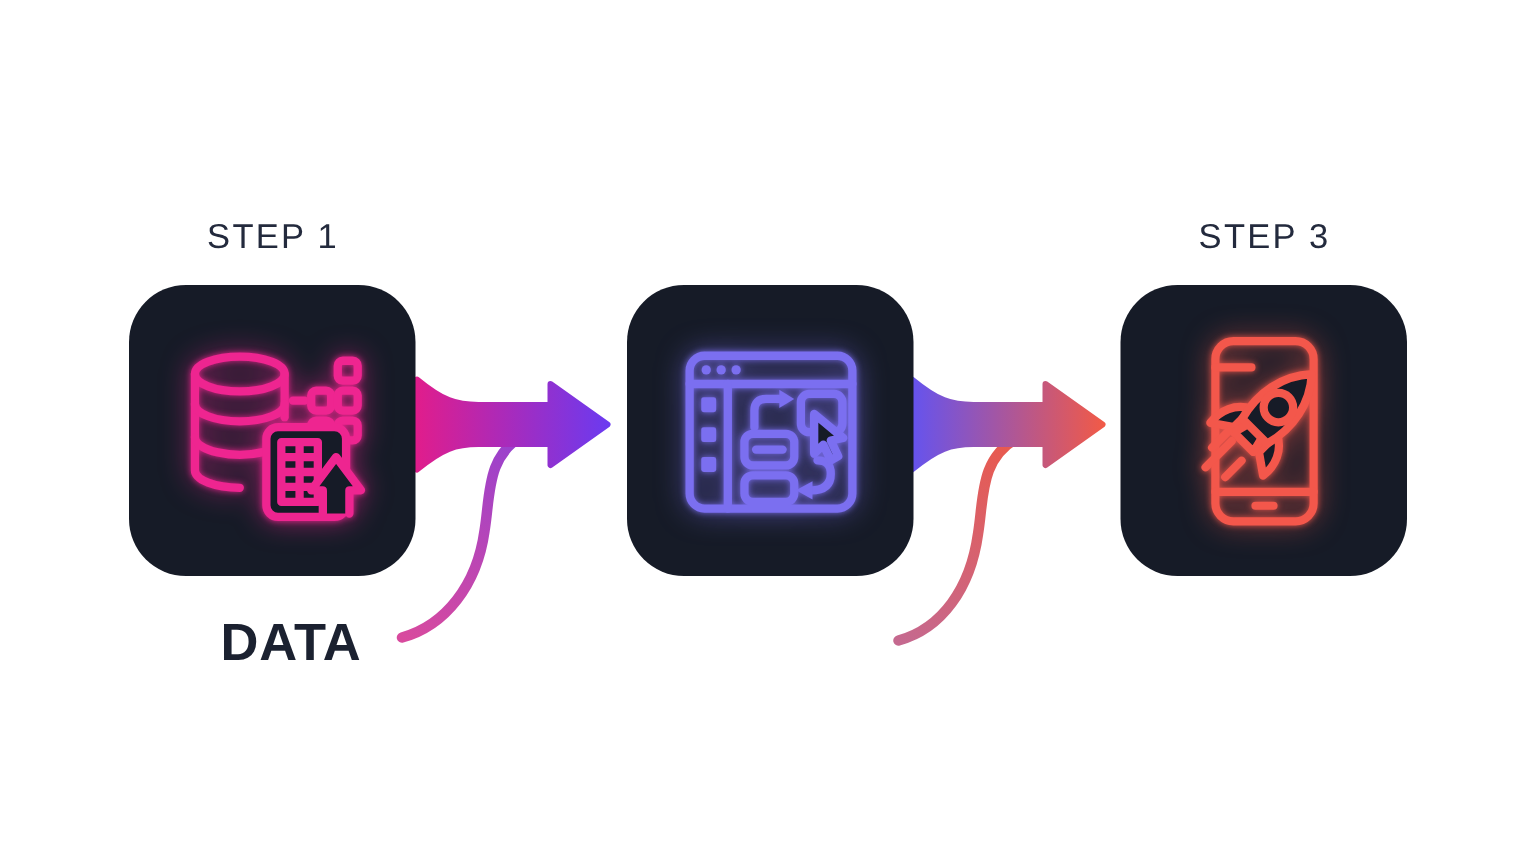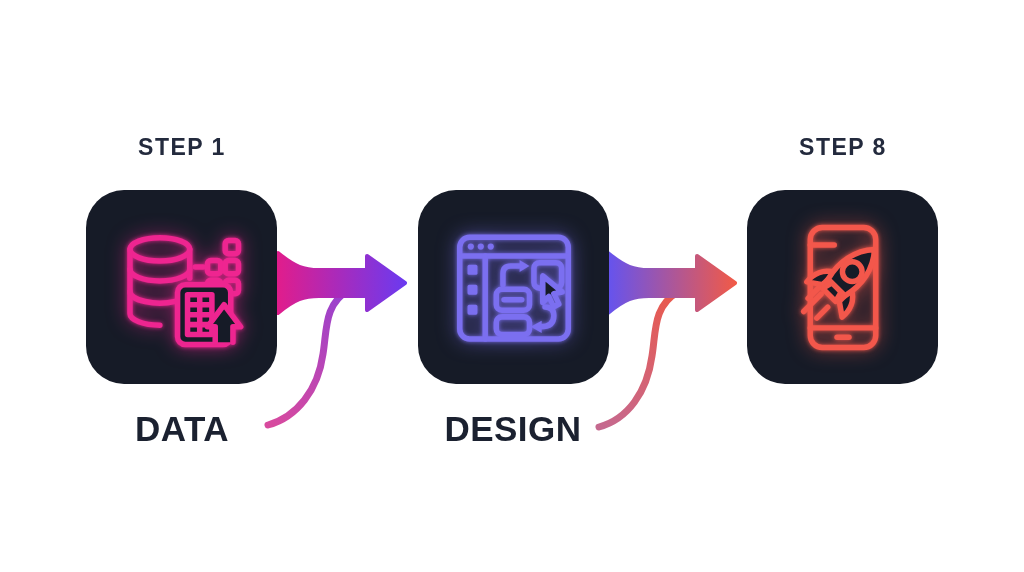--- a/index.html
+++ b/index.html
@@ -4,23 +4,23 @@
 <style>
   html,body{margin:0;padding:0;background:#ffffff;}
   .canvas{
     position:relative;
     width:1024px;height:572px;
     background:#ffffff;
     overflow:hidden;
     font-family:"Liberation Sans","DejaVu Sans",sans-serif;
   }
   .step-label{
-    position:absolute;top:134px;width:220px;
+    position:absolute;top:144px;width:220px;
     text-align:center;
-    font-size:23px;font-weight:700;
+    font-size:23px;font-weight:400;
     letter-spacing:1.5px;
     color:#232a3d;
   }
   .card{
     position:absolute;top:190px;
     width:191px;height:194px;
     background:#161b27;
     border-radius:38px;
     display:flex;align-items:center;justify-content:center;
   }
@@ -85,21 +85,21 @@
         <rect x="95" y="32" width="12" height="12" rx="3"></rect>
         <rect x="79" y="50" width="12" height="12" rx="3"></rect>
         <rect x="95" y="50" width="12" height="12" rx="3"></rect>
         <rect x="52" y="54" width="48" height="54" rx="7" fill="#161b27"></rect>
         <path d="M61,63 h22 v36 h-22 z M72,63 v36 M61,72 h22 M61,81 h22 M61,90 h22"></path>
         <path d="M86,106 V92 H79 L94,72 L109,92 H102 V106" fill="#161b27"></path>
       </g>
     </svg>
   </div>
 
-  <div class="name-label" style="left:52px">DATA</div>
+  <div class="name-label" style="left:64px">DATA</div>
 
 
   <div class="card" style="left:418px">
     <svg class="icon-purple" width="124" height="124" viewBox="0 0 112 112">
       <g stroke="#7b6ff0" stroke-width="5" fill="none" stroke-linecap="round" stroke-linejoin="round">
         <rect x="7" y="11" width="98" height="92" rx="9"></rect>
         <path d="M7,28 H105"></path>
         <circle cx="17" cy="19.5" r="2.8" fill="#7b6ff0" stroke="none"></circle>
         <circle cx="26" cy="19.5" r="2.8" fill="#7b6ff0" stroke="none"></circle>
         <circle cx="35" cy="19.5" r="2.8" fill="#7b6ff0" stroke="none"></circle>
@@ -113,23 +113,22 @@
         <rect x="74" y="34" width="25" height="23" rx="5"></rect>
         <path d="M46,54 V44 Q46,37 53,37 H61"></path>
         <polygon points="61,31.5 70,37 61,42.5" fill="#7b6ff0" stroke="none"></polygon>
         <path d="M84,74 Q92,74 92,82 Q92,92 80,92"></path>
         <polygon points="81,86.5 71,92 81,97.5" fill="#7b6ff0" stroke="none"></polygon>
         <path d="M82,46 L82,70 L87.5,64.5 L92,74 L96.5,71.5 L92,62 L99.5,60.5 Z" fill="#161b27"></path>
       </g>
     </svg>
   </div>
 
-  <div class="name-label" style="left:383px">DESIGN</div>
 
-  <div class="step-label" style="left:733px">STEP 8</div>
+  <div class="step-label" style="left:733px">STEP 3</div>
 
   <div class="card" style="left:747px">
     <svg class="icon-coral" width="114" height="131" viewBox="0 0 104 120">
       <g stroke="#f3574b" stroke-width="5" fill="none" stroke-linecap="round" stroke-linejoin="round">
         <rect x="22" y="5" width="60" height="110" rx="11"></rect>
         <path d="M22,21 H44"></path>
         <path d="M22,97 H82"></path>
         <rect x="44" y="103" width="16" height="5" rx="2.5" fill="#f3574b" stroke="none"></rect>
         <g transform="translate(52,54) rotate(45) scale(1.2)" stroke-width="4.2">
           <path d="M-9,0 C-17,4 -20,12 -19,20 L-9,13 Z" fill="#161b27"></path>

